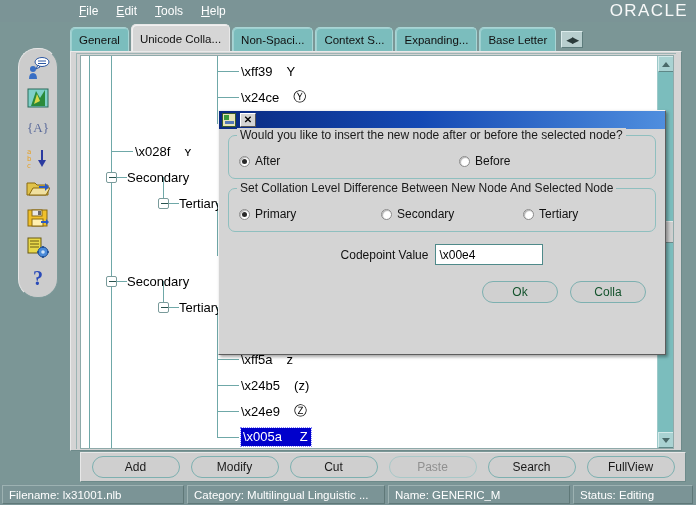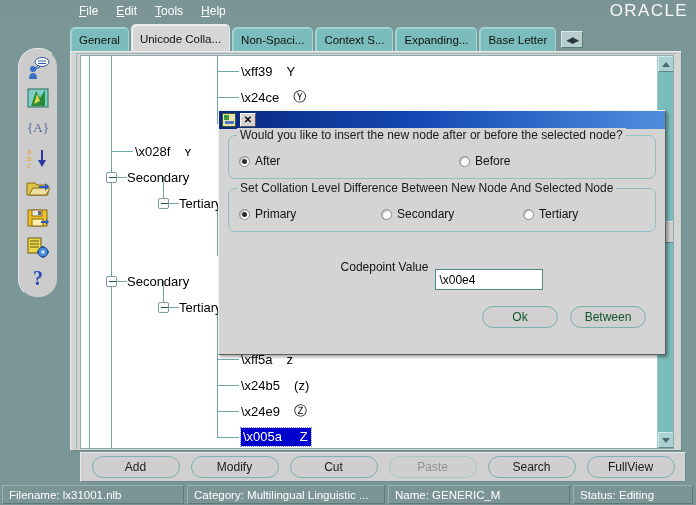--- a/index.html
+++ b/index.html
@@ -317,21 +317,20 @@
   #cp-label { font-size: 12px; margin-right: 7px; color: #111; }
   #cp-input {
     width: 108px; height: 21px;
     background: #ffffff;
     border: 1px solid #4f8a8a;
     font-size: 12px;
     padding: 0 3px;
     display: flex; align-items: center;
     color: #000;
     font-family: "Liberation Sans", sans-serif;
-    margin-top: 25px;
   }
   #dlg-btns {
     display: flex; justify-content: flex-end;
     margin-top: 16px; padding-right: 10px;
   }
   .dbtn {
     width: 76px; height: 22px;
     background: #d0d0d0;
     border: 1px solid #7db0b0;
     border-radius: 11px;
@@ -615,17 +614,17 @@
       </div>
     </div>
 
     <div id="cp-row">
       <div id="cp-label">Codepoint Value</div>
       <div id="cp-input">\x00e4</div>
     </div>
 
     <div id="dlg-btns">
       <div class="dbtn">Ok</div>
-      <div class="dbtn">Between</div>
+      <div class="dbtn">Colla</div>
     </div>
 
   </div>
 </div>
 
 </body></html>

